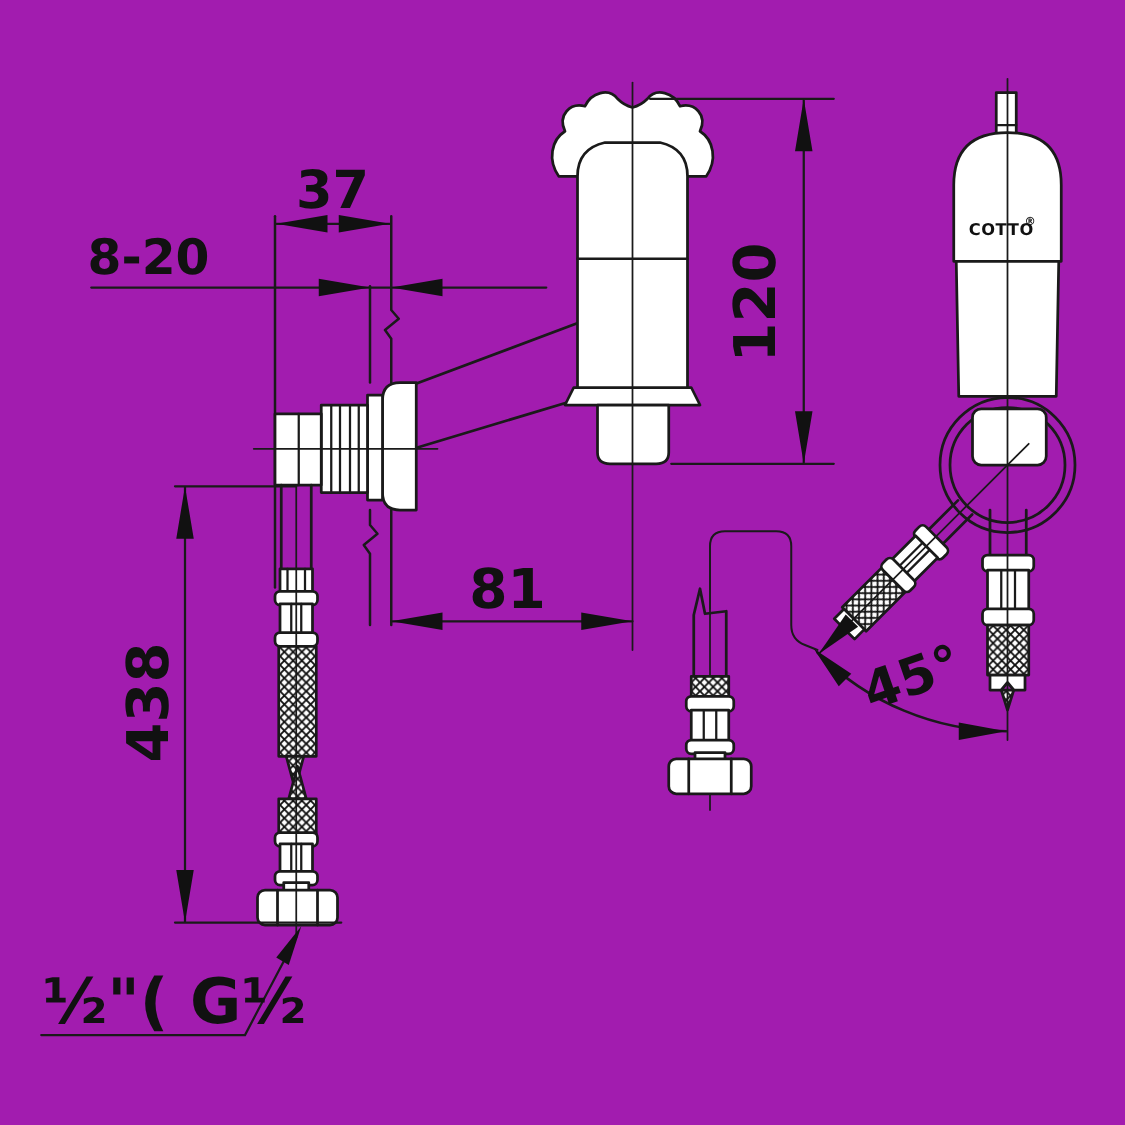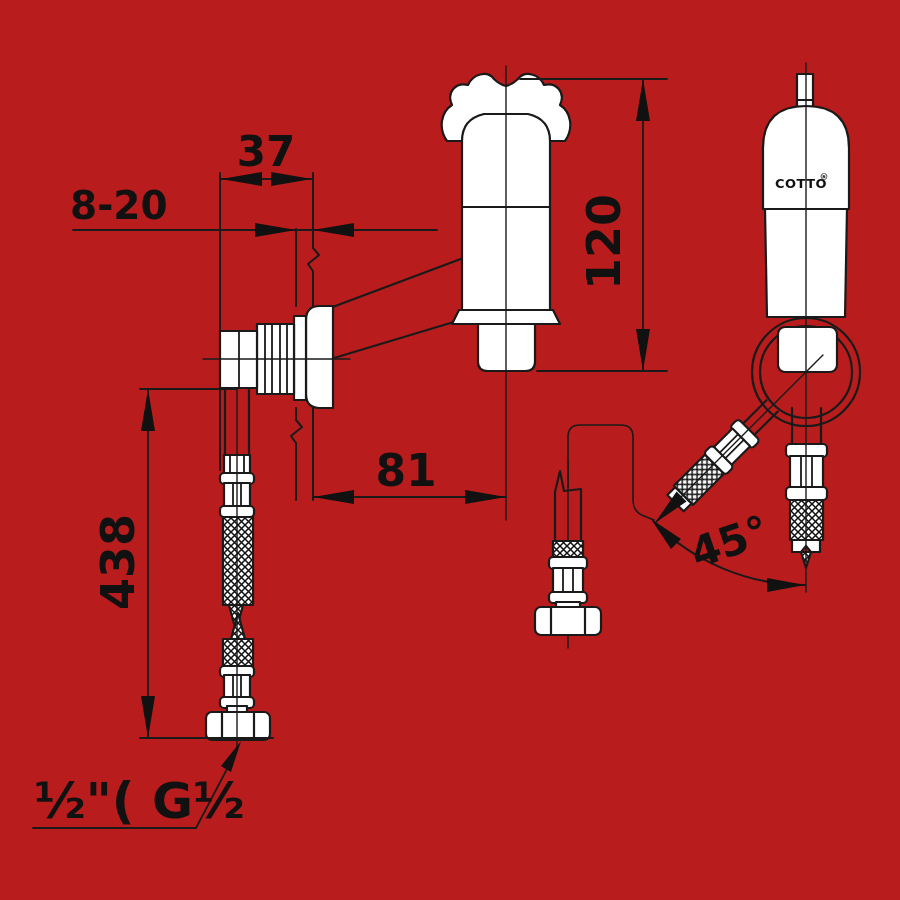--- a/index.html
+++ b/index.html
@@ -1,16 +1,16 @@
 <!DOCTYPE html>
 <html><head>
 <meta charset="utf-8">
 <style>
   html,body{margin:0;padding:0;background:#fff;}
-  .stage{position:relative;width:900px;height:900px;background:#b91c1c;overflow:hidden;
+  .stage{position:relative;width:900px;height:900px;background:#a21caf;overflow:hidden;
          font-family:"DejaVu Sans","Liberation Sans",sans-serif;}
   svg{display:block}
   text{font-family:"DejaVu Sans","Liberation Sans",sans-serif;font-weight:bold;fill:#111;}
 </style>
 </head>
 <body>
 
 <div class="stage">
 <svg width="900" height="900" viewBox="0 0 900 900">
   <defs>

